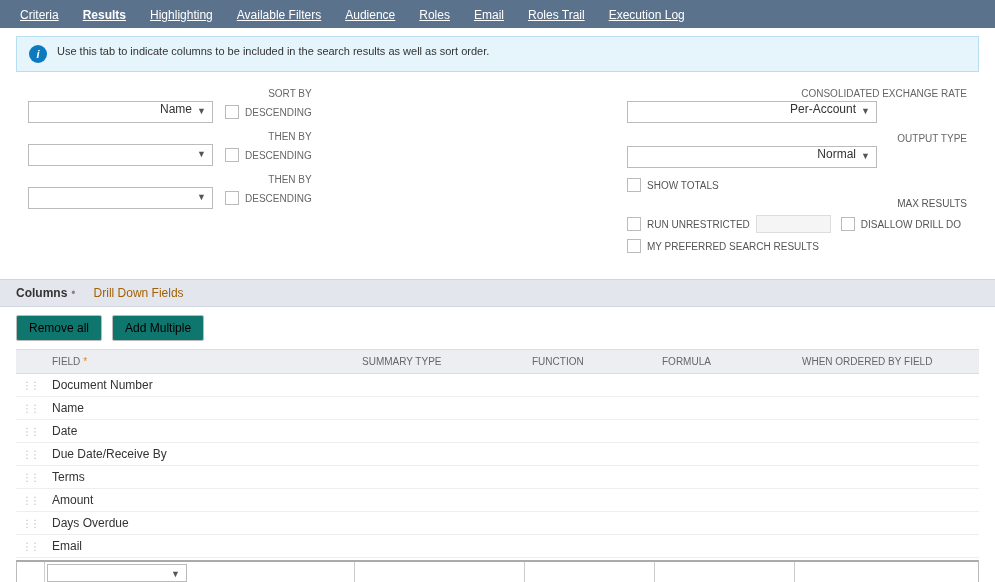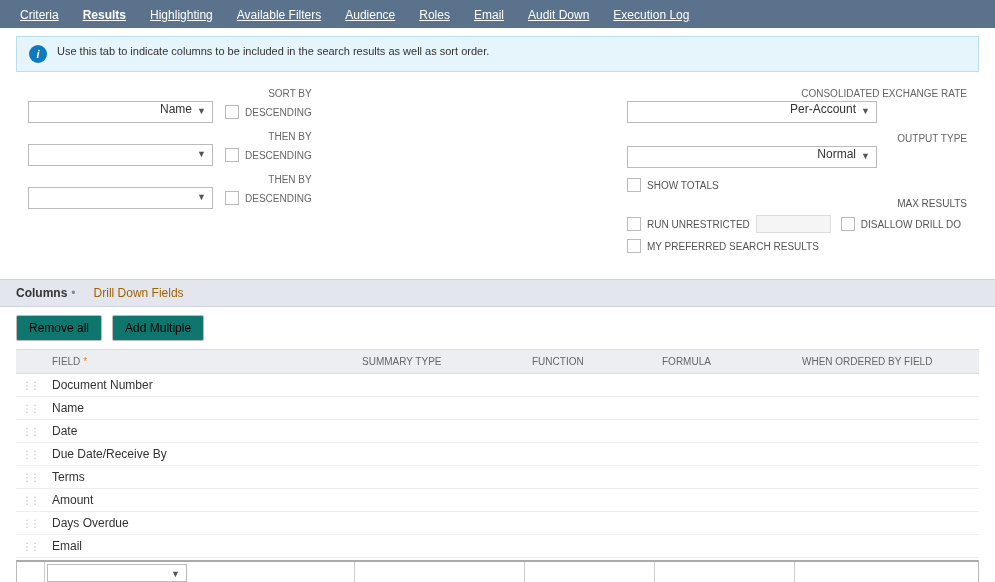--- a/index.html
+++ b/index.html
@@ -67,21 +67,21 @@
 <body>
 
 <div class="tabbar" id="tabbar">
     <span class="tabbar-item">Criteria</span>
     <span class="tabbar-item active">Results</span>
     <span class="tabbar-item">Highlighting</span>
     <span class="tabbar-item">Available Filters</span>
     <span class="tabbar-item">Audience</span>
     <span class="tabbar-item">Roles</span>
     <span class="tabbar-item">Email</span>
-    <span class="tabbar-item">Audit Down</span>
+    <span class="tabbar-item">Roles Trail</span>
     <span class="tabbar-item">Execution Log</span>
   </div>
 
 <div class="infobox">
   <div class="info-icon">i</div>
   <div>Use this tab to indicate columns to be included in the search results as well as sort order.</div>
 </div>
 
 <div class="form-area">
   <div class="left-col">

